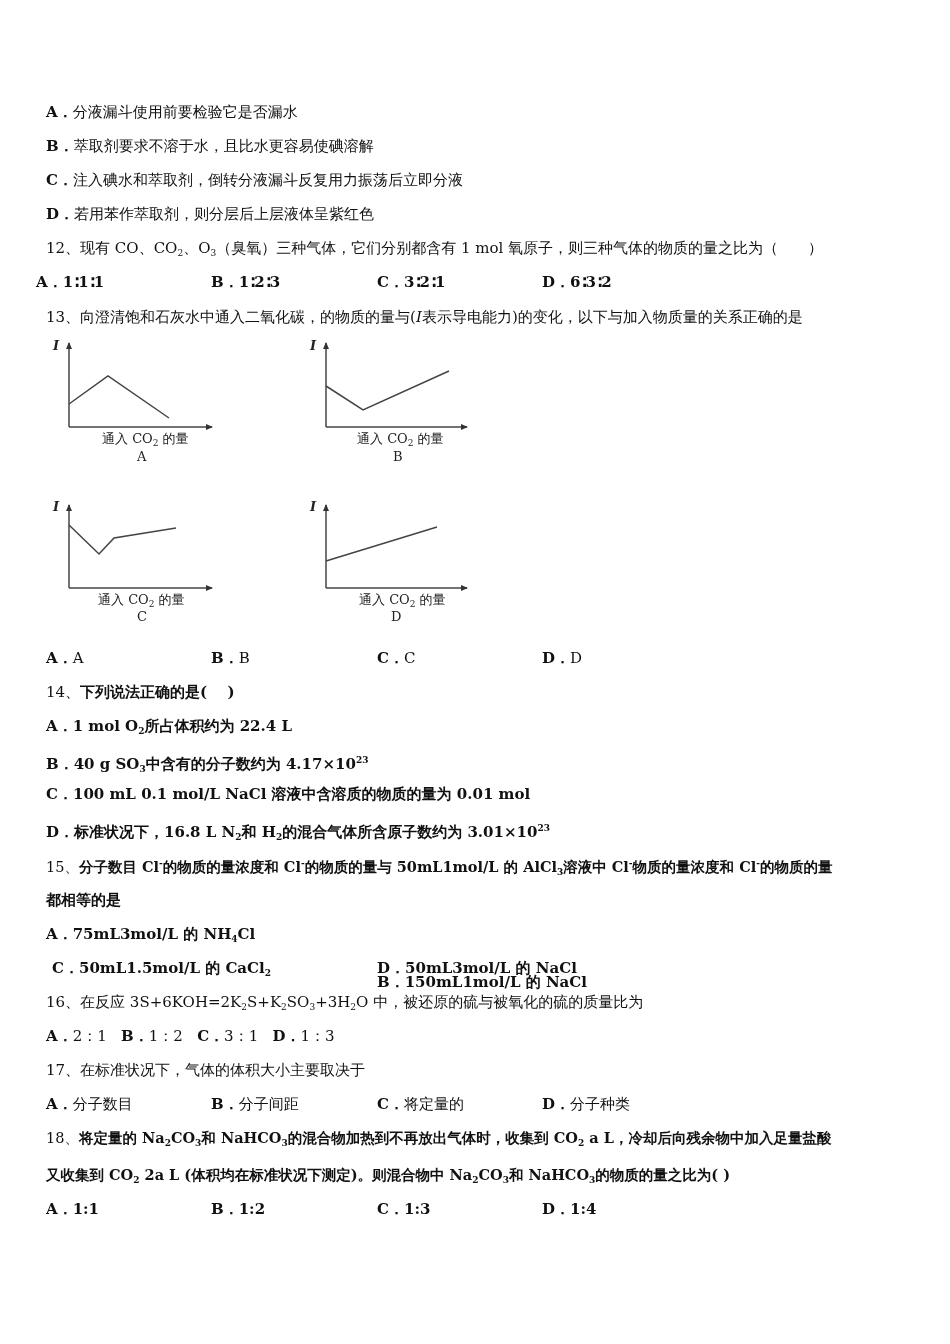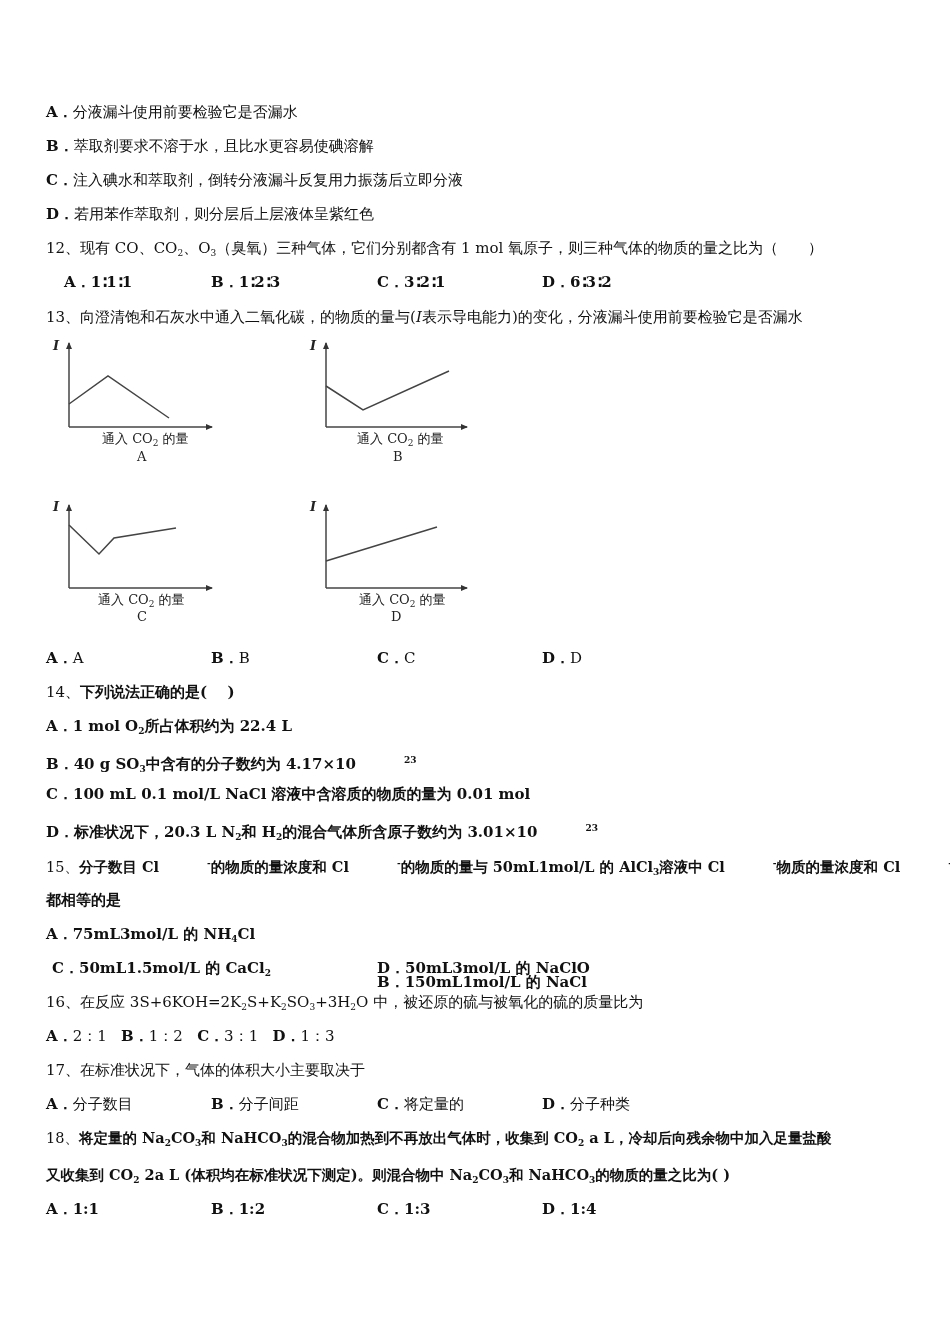--- a/index.html
+++ b/index.html
@@ -3,44 +3,44 @@
 <meta charset="utf-8">
 <style>
   html, body { margin: 0; padding: 0; background: #ffffff; }
   body { width: 950px; height: 1344px; position: relative; overflow: hidden;
          font-family: "DejaVu Serif", "Liberation Serif", serif; color: #111; }
   .line { position: absolute; left: 46px; font-size: 15px; white-space: nowrap; line-height: 20px; }
   .b { font-weight: bold; }
   .opt { position: absolute; font-size: 15px; white-space: nowrap; line-height: 20px; }
   sub, sup { font-size: 9px; }
   sub { vertical-align: -3px; }
-  sup { vertical-align: 6px; margin-left: 48px; }
+  sup { vertical-align: 6px; }
   svg.graphs { position: absolute; left: 0; top: 0; }
   .gl { position: absolute; font-size: 13px; white-space: nowrap; font-family: "DejaVu Serif", serif; color: #222; }
   .gletter { position: absolute; font-size: 13px; font-family: "DejaVu Serif", serif; color: #222; }
   .ilab { position: absolute; font-size: 13px; font-style: italic; font-weight: bold; font-family: "DejaVu Serif", serif; color:#222; }
 </style>
 </head>
 <body>
 
 <div class="line" style="top:102px"><span class="b">A．</span><span>分液漏斗使用前要检验它是否漏水</span></div>
 <div class="line" style="top:136px"><span class="b">B．</span><span>萃取剂要求不溶于水，且比水更容易使碘溶解</span></div>
 <div class="line" style="top:170px"><span class="b">C．</span><span>注入碘水和萃取剂，倒转分液漏斗反复用力振荡后立即分液</span></div>
 <div class="line" style="top:204px"><span class="b">D．</span><span>若用苯作萃取剂，则分层后上层液体呈紫红色</span></div>
 
 <div class="line" style="top:238px">
   <span>12、</span><span>现有 CO、CO</span><sub>2</sub><span>、O</span><sub>3</sub><span>（臭氧）三种气体，它们分别都含有 1 mol 氧原子，则三种气体的物质的量之比为（　　）</span>
 </div>
-<div class="opt b" style="top:272px; left:64px"><span>A．</span><span>1∶1∶1</span></div>
+<div class="opt b" style="top:272px; left:36px"><span>A．</span><span>1∶1∶1</span></div>
 <div class="opt b" style="top:272px; left:211px"><span>B．</span><span>1∶2∶3</span></div>
 <div class="opt b" style="top:272px; left:377px"><span>C．</span><span>3∶2∶1</span></div>
 <div class="opt b" style="top:272px; left:542px"><span>D．</span><span>6∶3∶2</span></div>
 
 <div class="line" style="top:307px">
-  <span>13、</span><span>向澄清饱和石灰水中通入二氧化碳，的物质的量与(</span><i>I</i><span>表示导电能力)的变化，分液漏斗使用前要检验它是否漏水</span>
+  <span>13、</span><span>向澄清饱和石灰水中通入二氧化碳，的物质的量与(</span><i>I</i><span>表示导电能力)的变化，以下与加入物质量的关系正确的是</span>
 </div>
 
 <svg class="graphs" width="950" height="640">
   <defs>
     <marker id="arr" markerWidth="8" markerHeight="8" refX="6" refY="3" orient="auto" markerUnits="userSpaceOnUse">
       <path d="M0,0 L7,3 L0,6 Z" fill="#333"></path>
     </marker>
   </defs>
   <g stroke="#444" stroke-width="1.5" fill="none">
 
@@ -87,28 +87,28 @@
 
 <div class="opt" style="top:648px; left:46px"><span class="b">A．</span><span>A</span></div>
 <div class="opt" style="top:648px; left:211px"><span class="b">B．</span><span>B</span></div>
 <div class="opt" style="top:648px; left:377px"><span class="b">C．</span><span>C</span></div>
 <div class="opt" style="top:648px; left:542px"><span class="b">D．</span><span>D</span></div>
 
 <div class="line" style="top:682px"><span>14、</span><span class="b">下列说法正确的是(　 )</span></div>
 <div class="line b" style="top:716px"><span>A．</span><span>1 mol O</span><sub>2</sub><span>所占体积约为 22.4 L</span></div>
 <div class="line b" style="top:750px"><span>B．</span><span>40 g SO</span><sub>3</sub><span>中含有的分子数约为 4.17×10</span><sup>23</sup></div>
 <div class="line b" style="top:784px"><span>C．</span><span>100 mL 0.1 mol/L NaCl 溶液中含溶质的物质的量为 0.01 mol</span></div>
-<div class="line b" style="top:818px"><span>D．</span><span>标准状况下，20.3 L N</span><sub>2</sub><span>和 H</span><sub>2</sub><span>的混合气体所含原子数约为 3.01×10</span><sup>23</sup></div>
+<div class="line b" style="top:818px"><span>D．</span><span>标准状况下，16.8 L N</span><sub>2</sub><span>和 H</span><sub>2</sub><span>的混合气体所含原子数约为 3.01×10</span><sup>23</sup></div>
 
 <div class="line" style="top:853px; font-size:14.5px"><span>15、</span><span class="b"><span>分子数目 Cl</span><sup>-</sup><span>的物质的量浓度和 Cl</span><sup>-</sup><span>的物质的量与 50mL1mol/L 的 AlCl</span><sub>3</sub><span>溶液中 Cl</span><sup>-</sup><span>物质的量浓度和 Cl</span><sup>-</sup><span>的物质的量</span></span></div>
 <div class="line b" style="top:890px">都相等的是</div>
 <div class="opt b" style="top:924px; left:46px"><span>A．</span><span>75mL3mol/L 的 NH</span><sub>4</sub><span>Cl</span></div>
 <div class="opt b" style="top:972px; left:377px"><span>B．</span><span>150mL1mol/L 的 NaCl</span></div>
 <div class="opt b" style="top:958px; left:52px"><span>C．</span><span>50mL1.5mol/L 的 CaCl</span><sub>2</sub></div>
-<div class="opt b" style="top:958px; left:377px"><span>D．</span><span>50mL3mol/L 的 NaClO</span></div>
+<div class="opt b" style="top:958px; left:377px"><span>D．</span><span>50mL3mol/L 的 NaCl</span></div>
 
 <div class="line" style="top:992px"><span>16、</span><span>在反应 3S+6KOH=2K</span><sub>2</sub><span>S+K</span><sub>2</sub><span>SO</span><sub>3</sub><span>+3H</span><sub>2</sub><span>O 中，被还原的硫与被氧化的硫的质量比为</span></div>
 <div class="line" style="top:1026px">
   <span class="b">A．</span><span>2：1</span>&nbsp;&nbsp;
   <span class="b">B．</span><span>1：2</span>&nbsp;&nbsp;
   <span class="b">C．</span><span>3：1</span>&nbsp;&nbsp;
   <span class="b">D．</span><span>1：3</span>
 </div>
 
 <div class="line" style="top:1060px"><span>17、</span><span>在标准状况下，气体的体积大小主要取决于</span></div>

